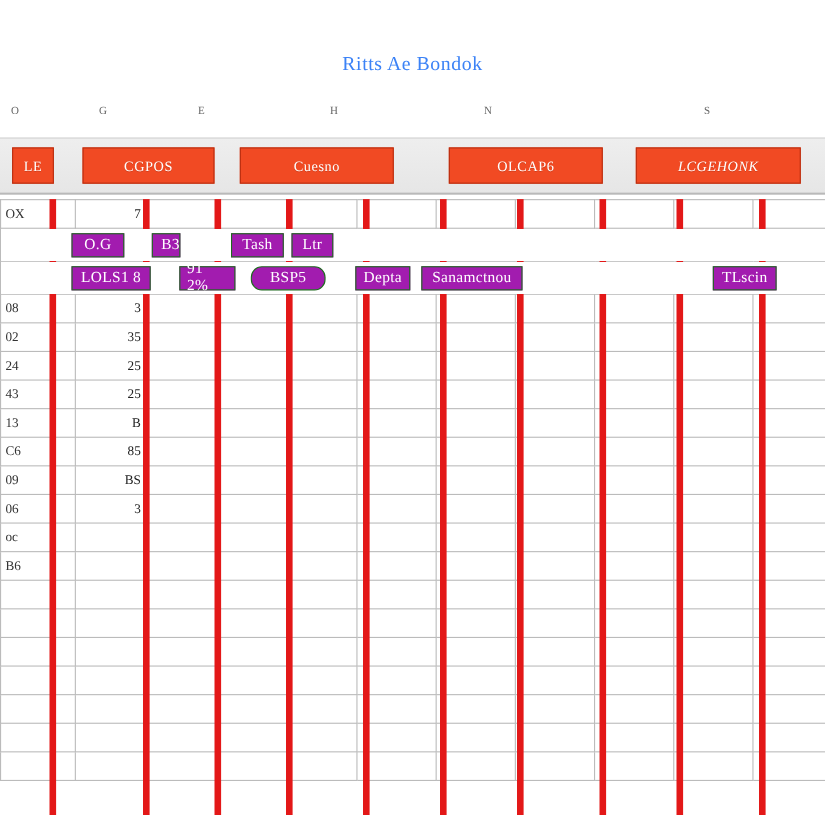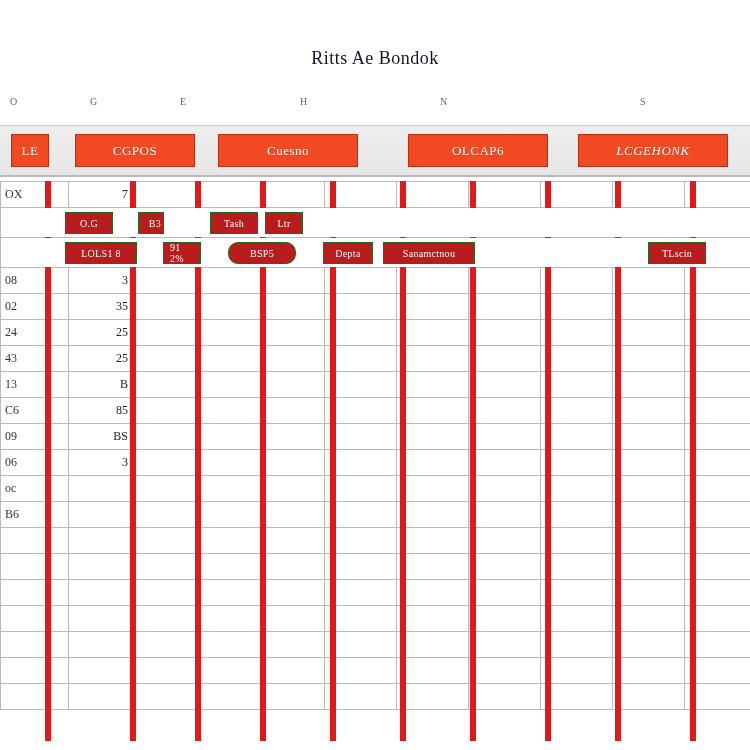--- a/index.html
+++ b/index.html
@@ -1,30 +1,30 @@
 <!DOCTYPE html>
 <html><head>
 <meta charset="utf-8">
 <style>
   * { box-sizing: border-box; margin: 0; padding: 0; }
   html, body { width: 750px; height: 750px; overflow: hidden; font-family: "Times New Roman", Georgia, serif; background: #fff; }
   .page { width: 750px; height: 750px; position: relative; background: #fff; padding: 0; }
-  .title { text-align: center; font-size: 18px; padding-top: 48px; padding-bottom: 28px; color: #0f172a; letter-spacing: 0.5px; }
+  .title { text-align: center; font-size: 18px; padding-top: 48px; padding-bottom: 28px; color: #3b82f6; letter-spacing: 0.5px; }
   .col-letter-row { display: flex; padding-left: 0; height: 20px; font-size: 10px; color: #555; }
   .header-band { margin-top: 8px; height: 52px; background: linear-gradient(#eee,#e6e6e6); border-top: 1px solid #ccc; border-bottom: 2px solid #b9b9b9; display:flex; align-items:stretch; padding-left:6px; }
   .header-cell { background:#f14a23; color:#fff; font-family: Georgia, serif; font-size:13px; display:flex; align-items:center; justify-content:center; margin:4px 3px; border:1px solid #b82e10; letter-spacing:0.5px; text-shadow:0 1px 0 rgba(0,0,0,.15); }
   .grid-wrap { position: relative; margin-top:4px; }
   
   .stripes { position:absolute; inset:0; pointer-events:none; }
   .stripe { position:absolute; top:0; bottom:0; width:6px; background:#e31818; }
   table.sheet { border-collapse: collapse; width: 100%; table-layout: fixed; }
   table.sheet td { border:1px solid #bbb; height:26px; font-size:12px; padding:0 4px; color:#222; font-family: Georgia, serif; background:#fff; }
   table.sheet td.rownum { width:36px; text-align:left; color:#333; }
   table.sheet td.narrow { width:22px; }
-  .green-chip { display:inline-flex; align-items:center; justify-content:center; height:22px; background:#b91c1c; color:#fff; font-size:10px; padding:0 6px; margin:1px 2px; border:1px solid #1f6a1f; letter-spacing:.3px; }
+  .green-chip { display:inline-flex; align-items:center; justify-content:center; height:22px; background:#a21caf; color:#fff; font-size:14px; padding:0 6px; margin:1px 2px; border:1px solid #1f6a1f; letter-spacing:.3px; }
   .val2 { text-align:right; padding-right:6px; color:#444; }
   
 </style>
 </head>
 <body>
 <div class="page">
 
 <div class="title">Ritts Ae Bondok</div>
 
 <div class="col-letter-row" id="col-letters"></div>
@@ -84,21 +84,21 @@
             <td colspan="12" style="padding: 0px; border: 1px solid rgb(187, 187, 187); position: relative; height: 30px; background: rgb(255, 255, 255);">
               <span class="green-chip" style="position: absolute; left: 62px; top: 3px; width: 48px;">O.G</span>
               <span class="green-chip" style="position: absolute; left: 135px; top: 3px; width: 26px; padding-left: 14px;">B3</span>
               <span class="green-chip" style="position: absolute; left: 207px; top: 3px; width: 48px;">Tash</span>
               <span class="green-chip" style="position: absolute; left: 262px; top: 3px; width: 38px;">Ltr</span>
             </td>
           </tr>
           <tr>
             <td colspan="12" style="padding: 0px; border: 1px solid rgb(187, 187, 187); position: relative; height: 30px; background: rgb(255, 255, 255); margin-left: 16px;">
               <span class="green-chip" style="position: absolute; left: 62px; top: 3px; width: 72px;">LOLS1 8</span>
-              <span class="green-chip" style="position: absolute; left: 160px; top: 3px; width: 38px;">91 2%</span>
+              <span class="green-chip" style="position: absolute; left: 160px; top: 3px; width: 51px;">91 2%</span>
               <span class="green-chip" style="position: absolute; left: 225px; top: 3px; width: 68px; border-radius: 10px;">BSP5</span>
               <span class="green-chip" style="position: absolute; left: 320px; top: 3px; width: 50px;">Depta</span>
               <span class="green-chip" style="position: absolute; left: 380px; top: 3px; width: 92px;">Sanamctnou</span>
               <span class="green-chip" style="position: absolute; left: 645px; top: 3px; width: 58px;">TLscin</span>
             </td>
           </tr>
           <tr>
             <td class="rownum">08</td>
             <td class="narrow"></td>
             <td class="val2">3</td>

